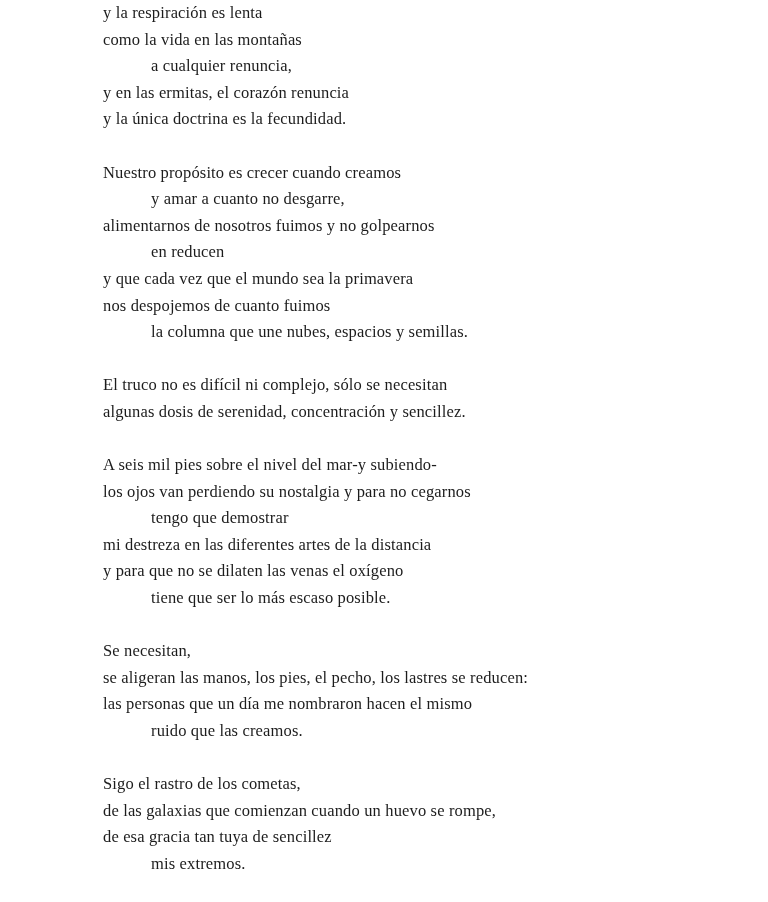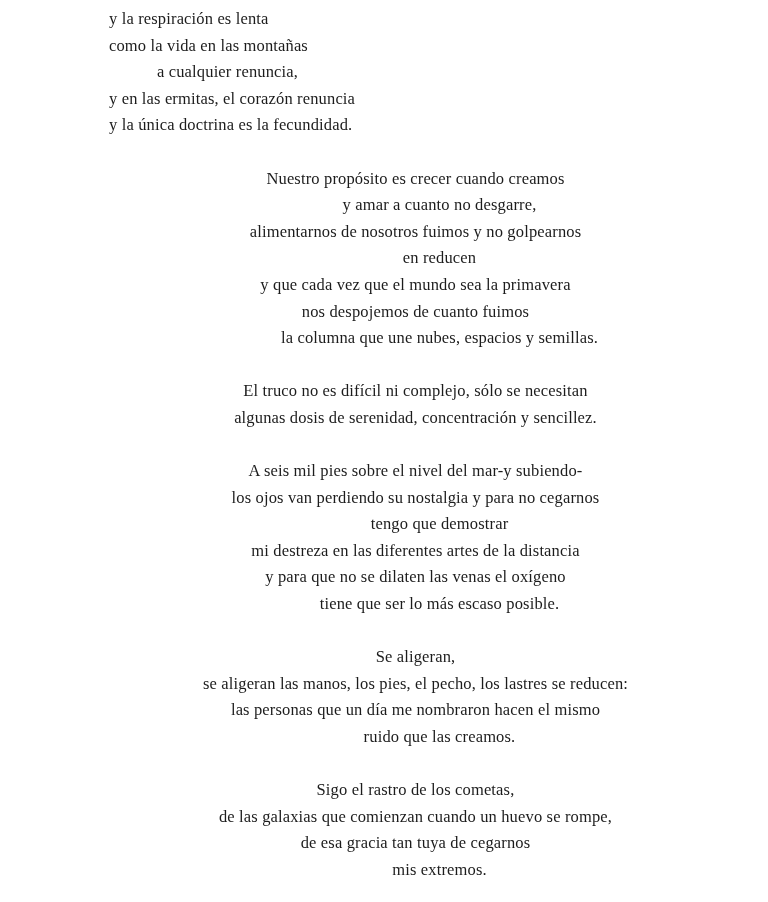--- a/index.html
+++ b/index.html
@@ -19,22 +19,22 @@
     padding: 0 40px 0 103px;
   }
   .poem {
     font-family: "Liberation Serif", "DejaVu Serif", serif;
     font-size: 16.5px;
     line-height: 26.6px;
     letter-spacing: 0.15px;
     color: var(--ink, #1c1c1c);
     -webkit-font-smoothing: antialiased;
   }
-  .stanza { margin: 6px; }
-  .stanza + .stanza { margin-top: 26.6px; text-align: center; } 
+  .stanza { margin: 0; }
+  .stanza + .stanza { margin-top: 26.6px; } 
   .line {
     height: 26.6px;
     white-space: pre;
   }
   .line.indent { padding-left: 48px; }
 </style>
 </head>
 <body>
 
 <div class="page">
@@ -61,25 +61,25 @@
       </div>
       <div class="stanza">
         <div class="line">A seis mil pies sobre el nivel del mar-y subiendo-</div>
         <div class="line">los ojos van perdiendo su nostalgia y para no cegarnos</div>
         <div class="line indent">tengo que demostrar</div>
         <div class="line">mi destreza en las diferentes artes de la distancia</div>
         <div class="line">y para que no se dilaten las venas el oxígeno</div>
         <div class="line indent">tiene que ser lo más escaso posible.</div>
       </div>
       <div class="stanza">
-        <div class="line">Se aligeran,</div>
+        <div class="line">Se necesitan,</div>
         <div class="line">se aligeran las manos, los pies, el pecho, los lastres se reducen:</div>
         <div class="line">las personas que un día me nombraron hacen el mismo</div>
         <div class="line indent">ruido que las creamos.</div>
       </div>
       <div class="stanza">
         <div class="line">Sigo el rastro de los cometas,</div>
         <div class="line">de las galaxias que comienzan cuando un huevo se rompe,</div>
-        <div class="line">de esa gracia tan tuya de cegarnos</div>
+        <div class="line">de esa gracia tan tuya de sencillez</div>
         <div class="line indent">mis extremos.</div>
       </div>
     </div>
 </div>
 
 </body></html>

